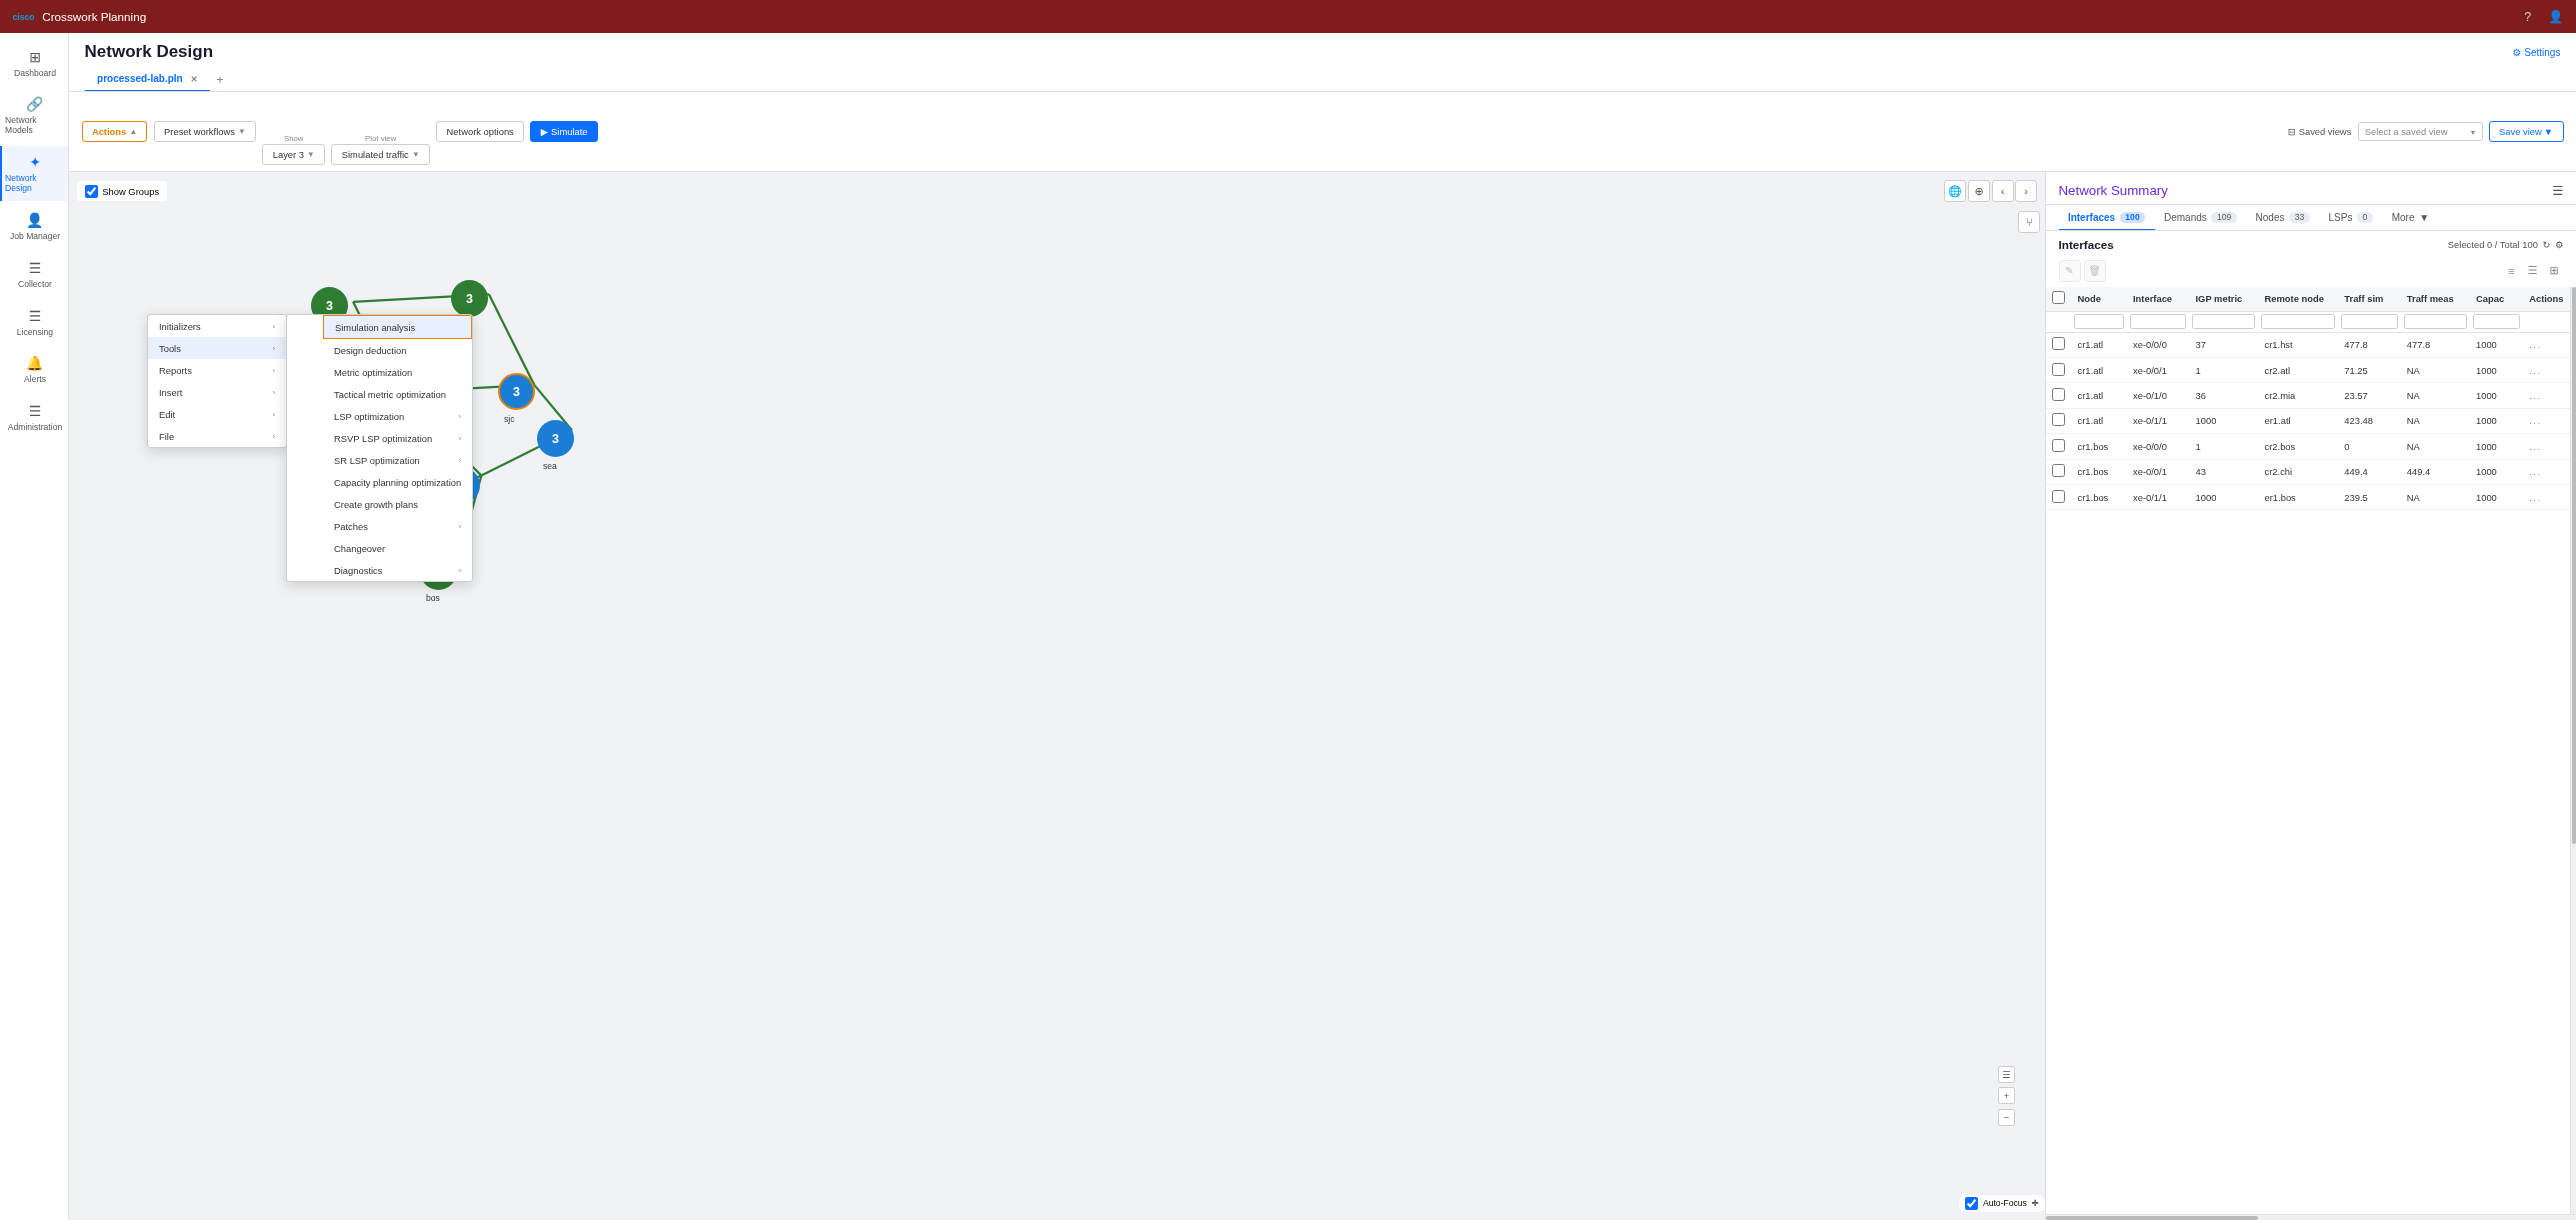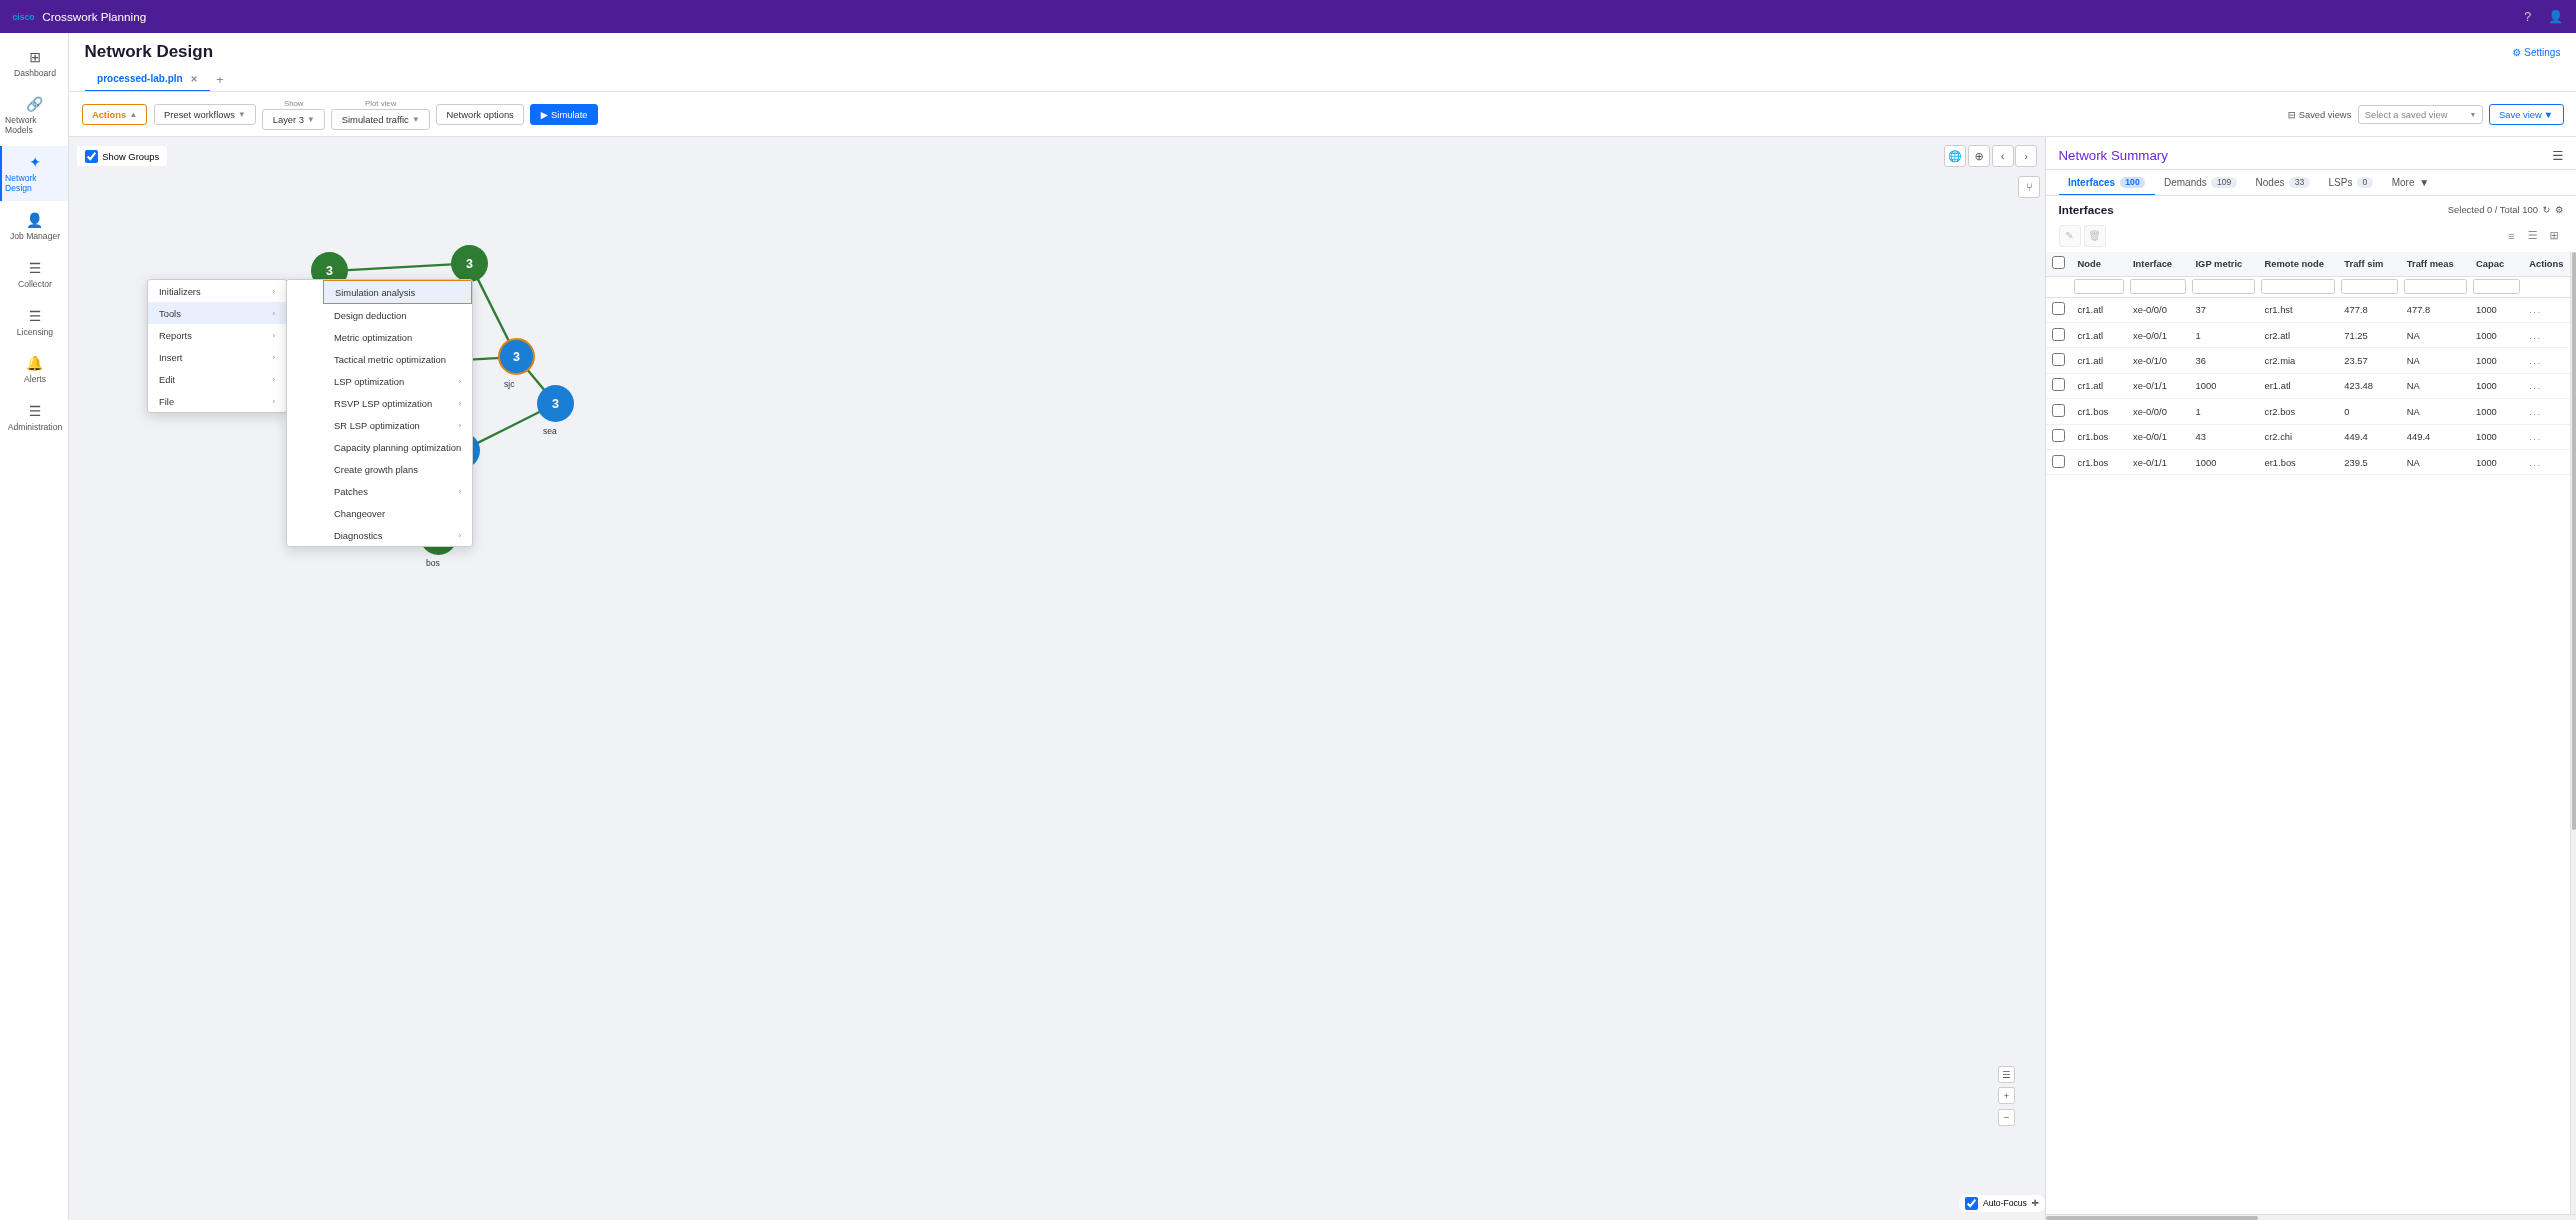--- a/index.html
+++ b/index.html
@@ -1,20 +1,20 @@
 <!DOCTYPE html>
 <html style="font-size:12.5px"><head>
   <meta charset="utf-8">
   <style>
     * { box-sizing: border-box; margin: 0; padding: 0; }
     body { font-family: 'Segoe UI', Arial, sans-serif; font-size: 10px; background: #f5f5f5; overflow: hidden; }
 
     
     .topbar {
-      background: #4c1d95;
+      background: #7f1d1d;
       height: 33px;
       display: flex;
       align-items: center;
       padding: 0 12.5px;
       justify-content: space-between;
     }
     .topbar-left { display: flex; align-items: center; gap: 7.8px; color: white; font-size: 11.7px; font-weight: 500; }
     .topbar-logo { color: #049fd9; font-size: 8.6px; font-weight: bold; }
     .topbar-right { display: flex; gap: 12.5px; align-items: center; color: #ccc; }
     .topbar-icon { width: 15.6px; height: 15.6px; display: flex; align-items: center; justify-content: center; color: #ccc; cursor: pointer; font-size: 12.5px; }
@@ -127,21 +127,21 @@
       border: 0.8px solid #0d6efd;
       border-radius: 3.1px;
       background: #fff;
       color: #0d6efd;
       font-size: 9.4px;
       cursor: pointer;
       display: flex; align-items: center; gap: 2px;
     }
 
     
-    .toolbar-group { display: flex; flex-direction: column; gap: 1.6px; }
+    .toolbar-group { display: flex; flex-direction: column; gap: 1.6px; margin-top: 35px; }
     .toolbar-group-label { font-size: 7.8px; color: #888; text-align: center; }
 
     
     .work-area { display: flex; flex: 1; overflow: hidden; }
 
     
     .actions-dropdown {
       position: absolute;
       top: 142px;
       left: 78px;

